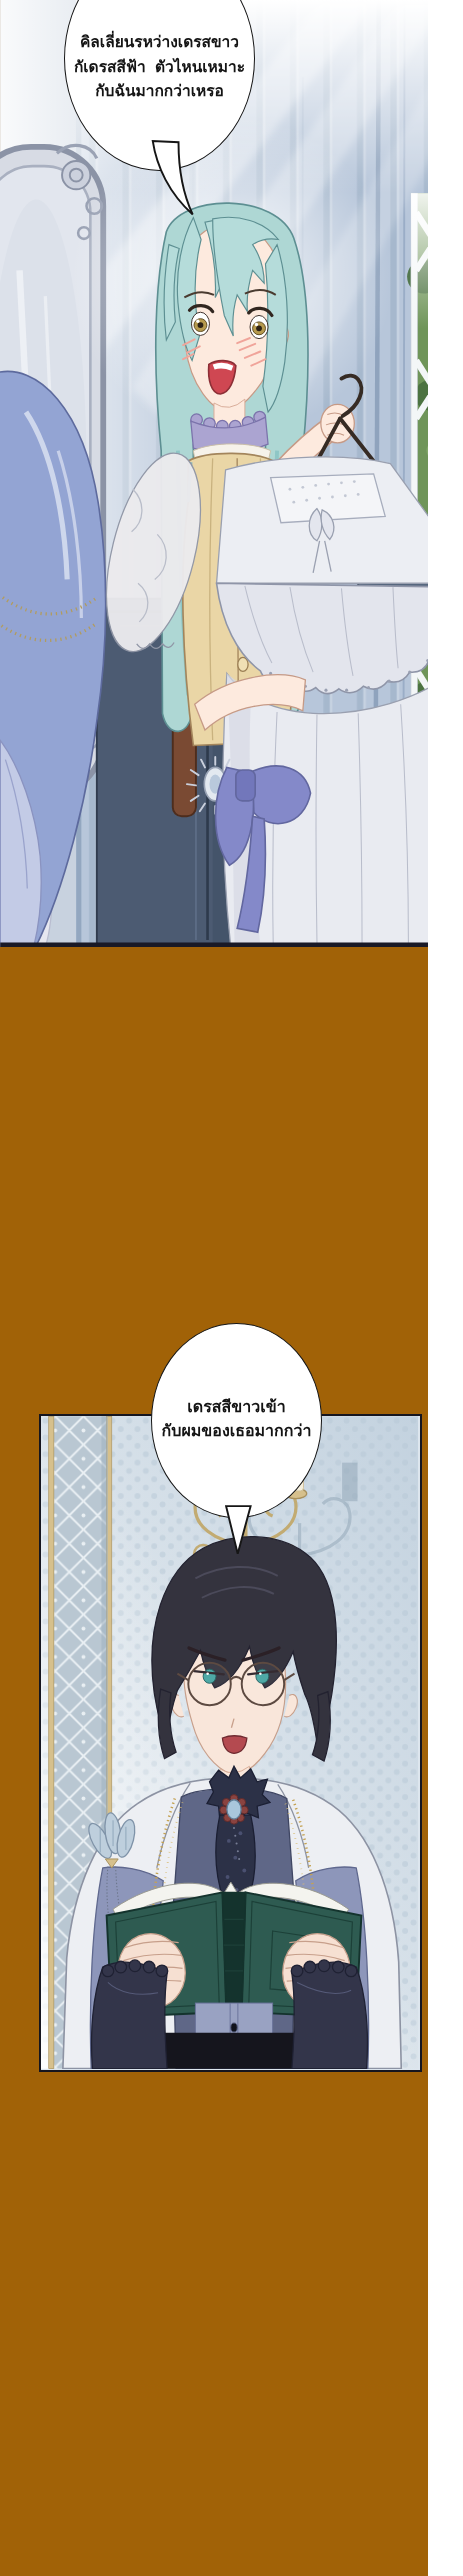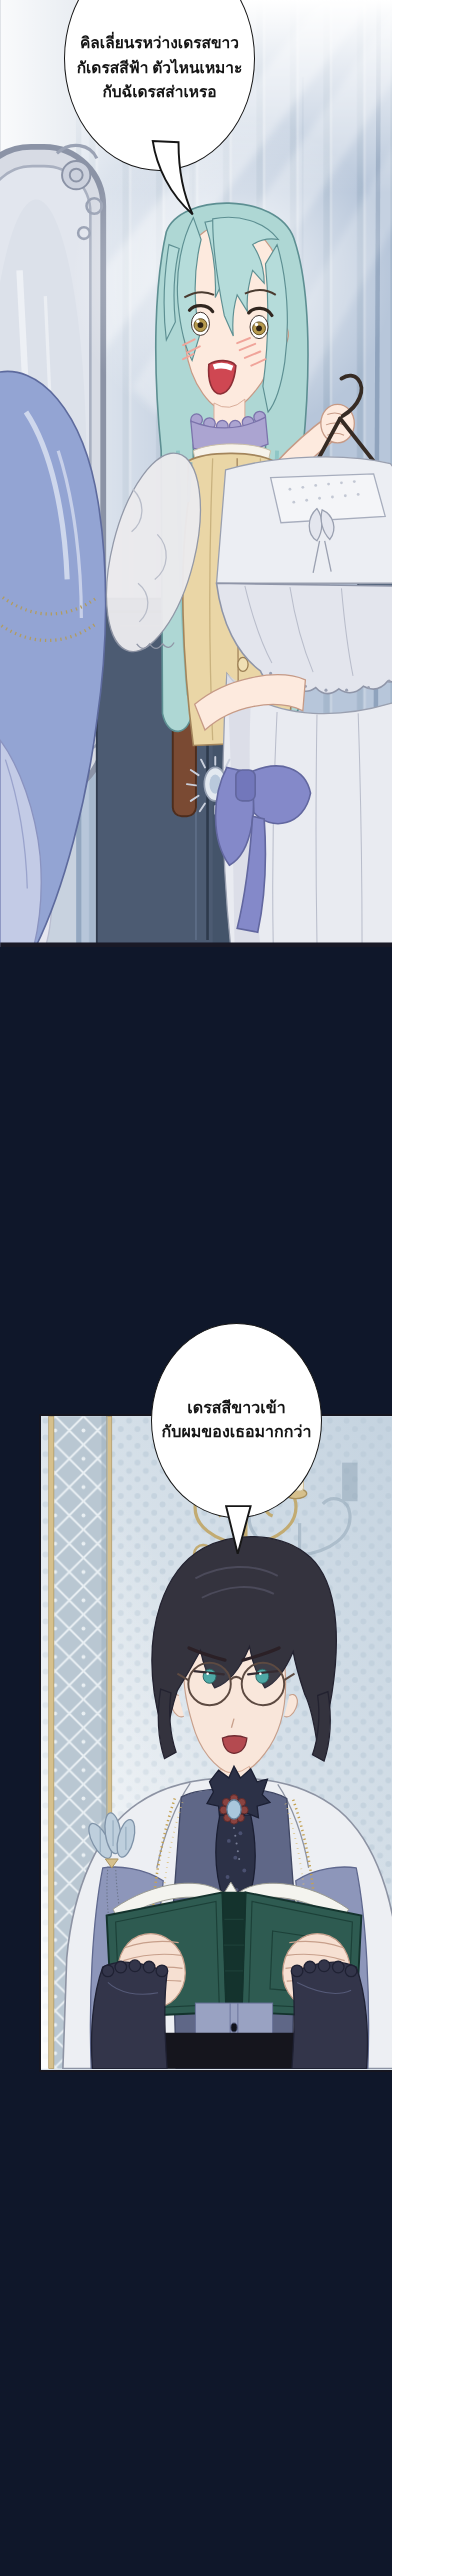--- a/index.html
+++ b/index.html
@@ -1,17 +1,17 @@
 <!DOCTYPE html>
 <html style="font-size:10.3px"><head>
 <meta charset="utf-8">
 <style>
   html,body{margin:0;padding:0;background:#ffffff;}
-  .page{position:relative;width:392px;height:2576px;background:#0f172a;overflow:hidden;
-        font-family:Liberation Serif, serif;}
+  .page{position:relative;width:428px;height:2576px;background:#a16207;overflow:hidden;
+        font-family:Liberation Mono, monospace;}
   .panel{position:absolute;}
   .panel1{left:0;top:0;width:464px;height:947px;}
   .panel2{left:39px;top:1414px;width:383px;height:658px;border:2.6px solid #15151f;
           box-sizing:border-box;background:#dde6ee;overflow:hidden;}
   .bubble{position:absolute;background:#ffffff;border:1.9px solid #161616;border-radius:50%;
           display:flex;justify-content:center;z-index:10;}
   .bubble .txt{text-align:center;color:#141414;font-weight:600;white-space:nowrap;}
   .bubble1{left:64px;top:-54px;width:189px;height:223px;align-items:flex-start;}
   .bubble1 .txt{margin-top:84px;font-size:15.5px;line-height:24.5px;}
   .bubble2{left:151px;top:1323px;width:169px;height:193px;align-items:center;}
@@ -324,21 +324,21 @@
     </svg>
 
     <svg class="tail" style="left:145px;top:137px;" width="58" height="84" viewBox="0 0 90 130">
       <path d="M 12,6 C 18,46 38,88 74,120 C 58,86 52,48 52,8 Z" fill="#ffffff" stroke="#161616" stroke-width="3"></path>
     </svg>
 
     <div class="bubble bubble1">
       <div class="txt">
         <div>คิลเลี่ยนรหว่างเดรสขาว</div>
         <div>กัเดรสสีฟ้า ตัวไหนเหมาะ</div>
-        <div>กับฉัเดรสส่าเหรอ</div>
+        <div>กับฉันมากกว่าเหรอ</div>
       </div>
     </div>
   </div>
 
   <div class="panel panel2">
     <svg width="377" height="653" viewBox="0 0 586 1014">
       <defs>
         <linearGradient id="wall" x1="1" y1="0" x2="0" y2="1">
           <stop offset="0" stop-color="#c3d2df"></stop>
             <stop offset="1" stop-color="#eef2f5"></stop>

